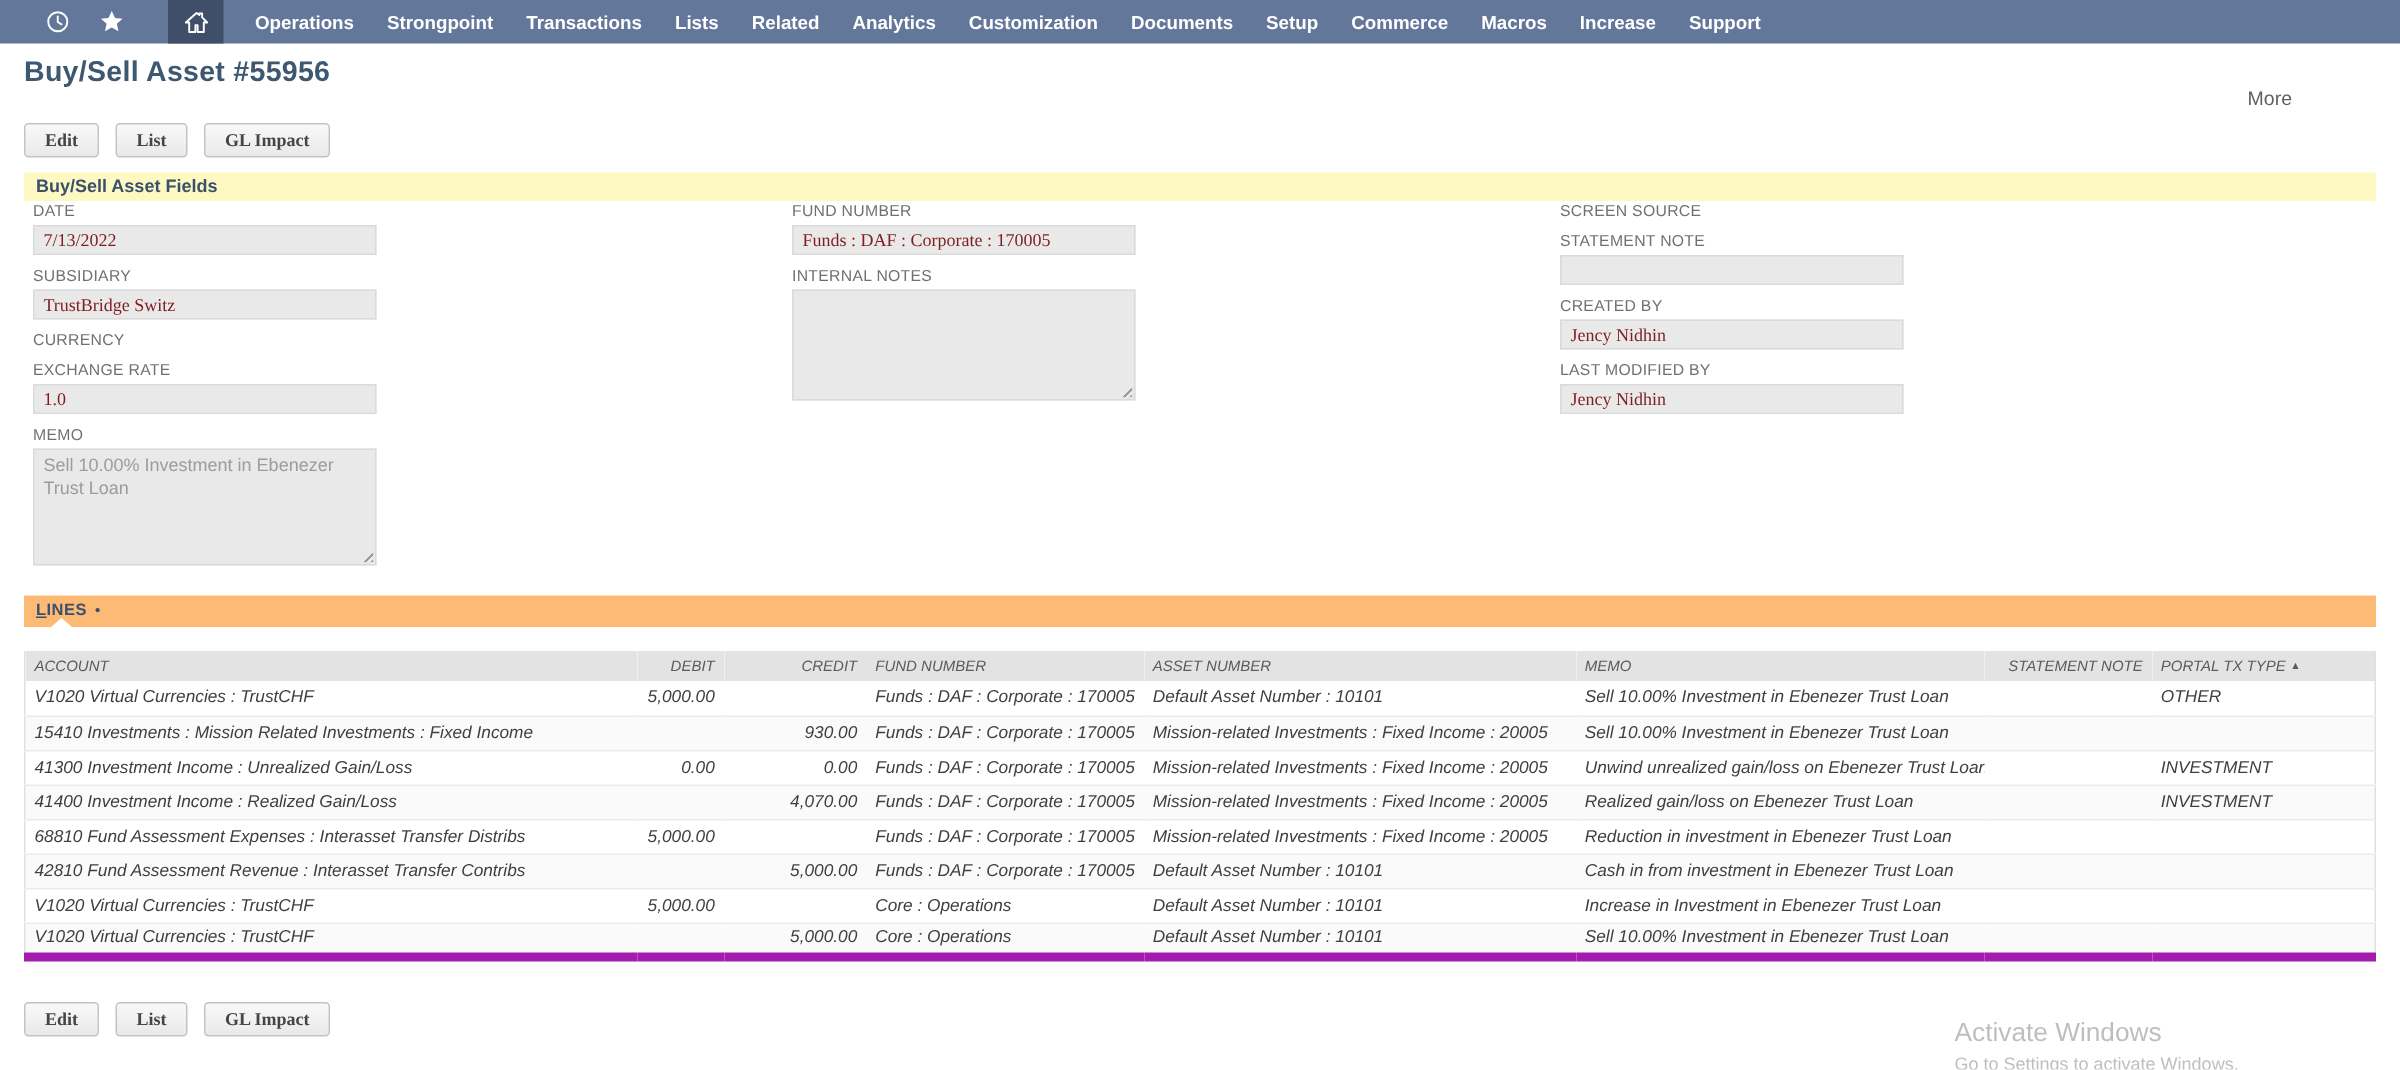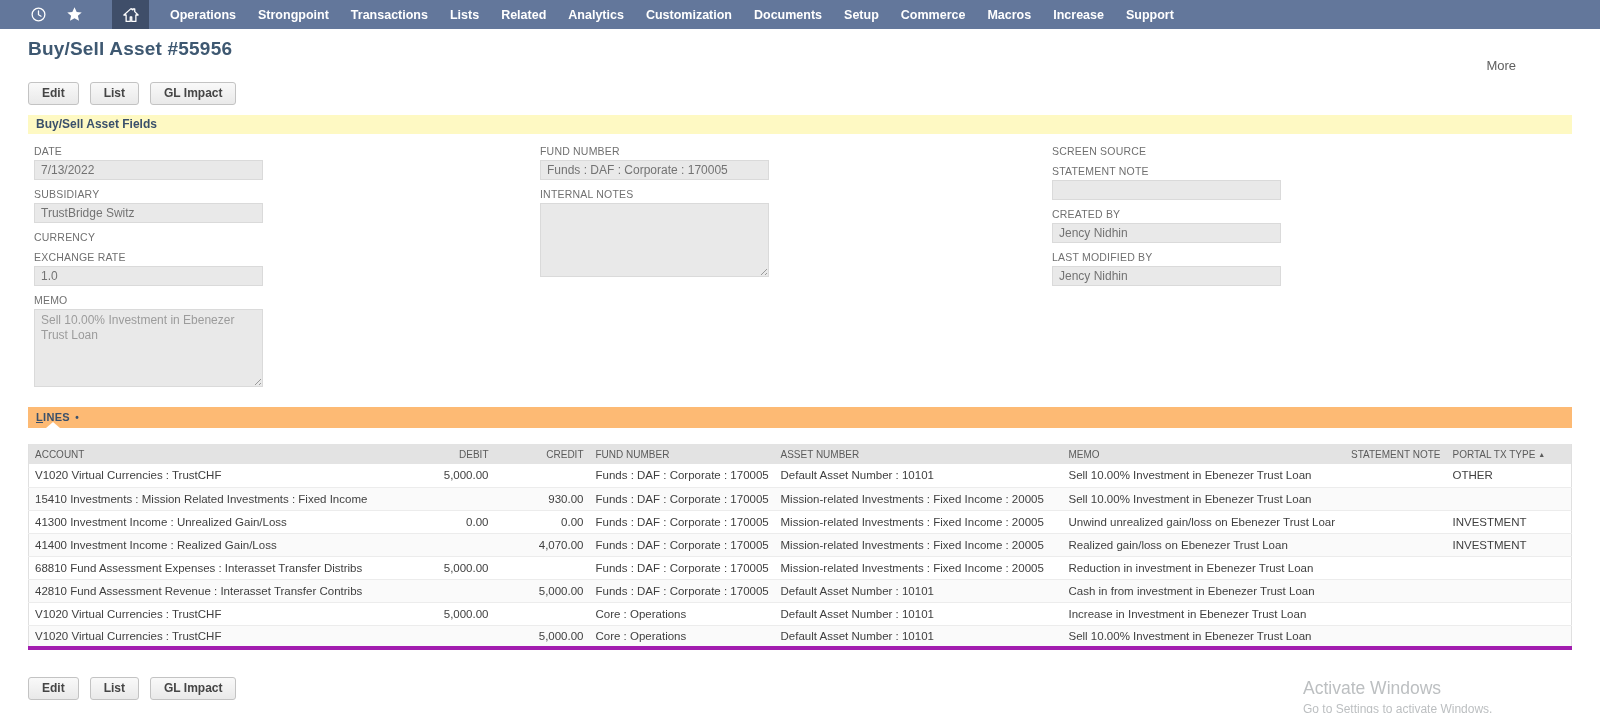--- a/index.html
+++ b/index.html
@@ -10,59 +10,59 @@
   .navbar { height:29px; background:#63779b; display:flex; align-items:stretch; }
   .nav-icon { width:36px; display:flex; align-items:center; justify-content:center; cursor:pointer; }
   .nav-icon svg { width:17px; height:17px; }
   .nav-spacer { width:20px; }
   .nav-home { width:37px; background:#3f4e69; display:flex; align-items:center; justify-content:center; cursor:pointer; }
   .nav-home svg { width:18px; height:18px; }
   .nav-items { display:flex; align-items:center; margin-left:10px; }
   .nav-item { color:#ffffff; font-size:12.5px; font-weight:bold; padding:0 11px; cursor:pointer; white-space:nowrap; }
 
   
-  .page { position:relative; padding:0 28px; }
+  .page { position:relative; padding:0 16px; }
   .page-header { display:flex; justify-content:space-between; align-items:flex-start; margin-top:9px; }
   .page-title { font-size:19px; font-weight:bold; color:#3e5871; letter-spacing:0.2px; }
   .more-link { font-size:13px; color:#5f5f5f; margin-right:56px; margin-top:20px; cursor:pointer; }
 
   .btn-row { display:flex; gap:11px; margin-top:9px; }
-  .btn { font-family:Liberation Sans, sans-serif; font-size:12px; font-weight:bold; color:#454545;
+  .btn { font-family:Liberation Serif, serif; font-size:12px; font-weight:bold; color:#454545;
     background:linear-gradient(#f9f9f9,#e9e9e9); border:1px solid #c3c3c3; border-radius:3px;
     padding:4px 13px; height:23px; line-height:13px; cursor:pointer; }
 
   .section-bar { margin-top:10px; height:19px; line-height:19px; background:#fef9c3;
     font-size:12px; font-weight:bold; color:#3a506b; padding-left:8px; }
 
   
-  .fields { display:grid; grid-template-columns:506px 512px 1fr; margin-top:11px; padding-left:6px; }
+  .fields { display:grid; grid-template-columns:506px 512px 1fr; margin-top:1px; padding-left:6px; }
   .field { margin-bottom:8px; }
   .field-label { font-size:10.5px; color:#707070; margin-bottom:3px; letter-spacing:0.2px; }
   .field-input { display:block; width:229px; height:20px; background:#e9e9e9; border:1px solid #dadada;
-    font-family:Liberation Sans, sans-serif; font-size:12px; color:#737373; padding:0 6px; }
+    font-family:Liberation Serif, serif; font-size:12px; color:#7f1d1d; padding:0 6px; }
   .ta-wrap { position:relative; width:229px; }
   .field-textarea { display:block; width:229px; background:#e9e9e9; border:1px solid #dadada;
     font-family:"Liberation Sans", sans-serif; font-size:12px; color:#9c9c9c; padding:3px 6px;
     resize:none; line-height:15px; }
   .field-textarea.memo { height:78px; }
   .field-textarea.notes { height:74px; }
   .ta-wrap::after { content:""; position:absolute; right:2px; bottom:2px; width:9px; height:9px;
     background:repeating-linear-gradient(135deg, transparent 0 2px, #9a9a9a 2px 3px);
     clip-path:polygon(100% 0, 100% 100%, 0 100%); pointer-events:none; }
 
   
   .lines-bar { margin-top:12px; height:21px; background:#fdba74; display:flex; align-items:center; position:relative; }
   .lines-tab { font-size:11px; font-weight:bold; color:#3a506b; padding:0 8px; letter-spacing:0.3px; cursor:pointer; position:relative; height:21px; line-height:21px; }
   .lines-tab u { text-decoration:underline; }
   .lines-tab .dot { font-size:10px; margin-left:2px; }
   .lines-tab::after { content:""; position:absolute; left:18px; bottom:0; width:0; height:0;
     border-left:7px solid transparent; border-right:7px solid transparent; border-bottom:6px solid #ffffff; }
 
   .lines-table { width:100%; border-collapse:collapse; table-layout:fixed; margin-top:16px;
-    border-left:1px solid #e0e0e0; border-right:1px solid #e0e0e0; border-bottom:4px solid #a21caf; }
+    border-left:1px solid #e0e0e0; border-right:1px solid #e0e0e0; border-bottom:6px solid #a21caf;font-style:italic; }
   .lines-table th { background:#e3e3e3; height:20px; font-size:10px; font-weight:normal; color:#5b5b5b;
     text-align:left; padding:0 6px; white-space:nowrap; overflow:hidden; }
   .lines-table td { height:23px; font-size:11.5px; color:#3f3f3f; padding:0 6px;
     border-bottom:1px solid #ececec; white-space:nowrap; overflow:hidden; }
   .lines-table tbody tr:nth-child(even) td { background:#fafafa; }
   .lines-table th:nth-child(1), .lines-table td:nth-child(1) { width:408px; }
   .lines-table th:nth-child(2), .lines-table td:nth-child(2) { width:58px; }
   .lines-table th:nth-child(3), .lines-table td:nth-child(3) { width:95px; }
   .lines-table th:nth-child(4), .lines-table td:nth-child(4) { width:185px; }
   .lines-table th:nth-child(5), .lines-table td:nth-child(5) { width:288px; }

